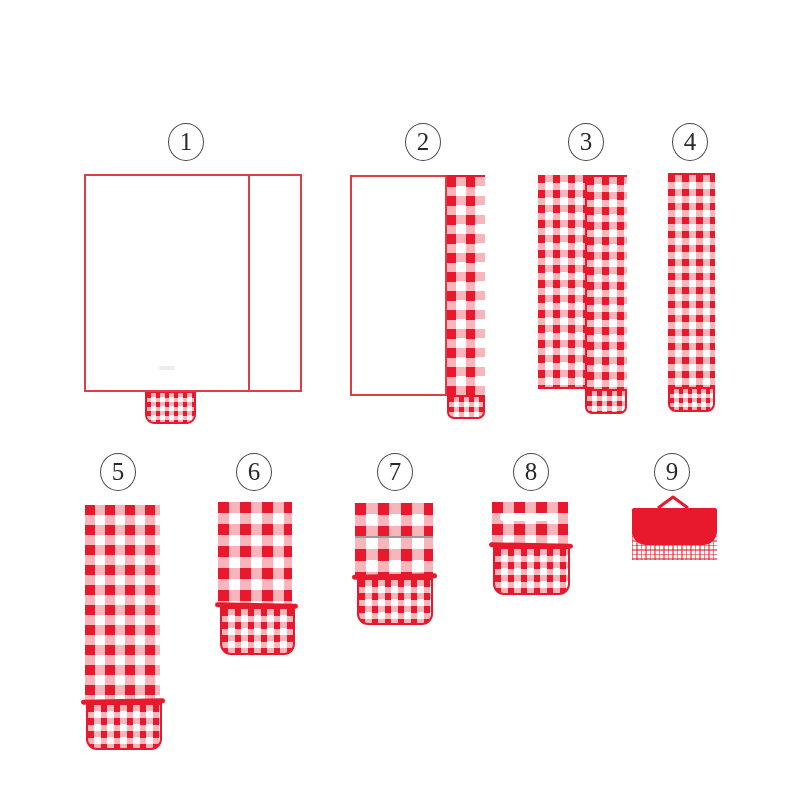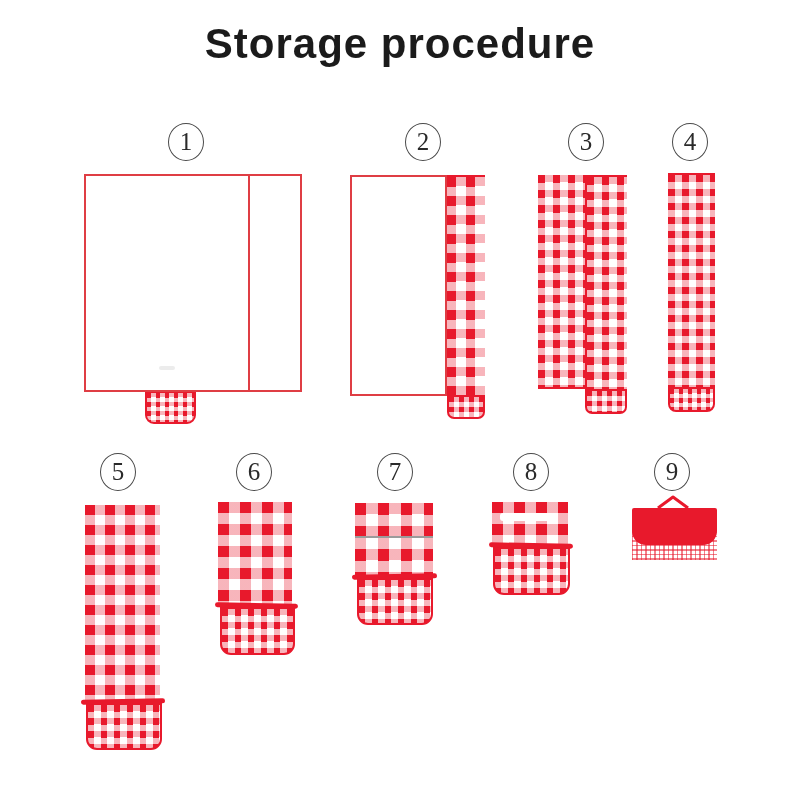--- a/index.html
+++ b/index.html
@@ -37,21 +37,20 @@
   }
   .outline-rect{border:2px solid var(--outline);background:#fff;box-sizing:border-box;}
   .pouch{border:2px solid var(--red);box-sizing:border-box;}
   .squiggle{background:var(--red);height:5px;border-radius:3px;}
 </style>
 </head>
 <body>
 
 <div class="canvas" style="--red: #e8192c; --outline: #df3d44; --pink: rgba(232,25,45,0.32); --badge: #4a4a4a; --gray: #9b9b9b;">
 
-  <div class="title" style="color: rgb(27, 27, 27);">Storage procedure</div>
 
   <div class="badge" style="left:168px;top:123px;">
       <span>1</span>
     </div>
   <div class="badge" style="left:405px;top:123px;">
       <span>2</span>
     </div>
   <div class="badge" style="left:568px;top:123px;">
       <span>3</span>
     </div>

